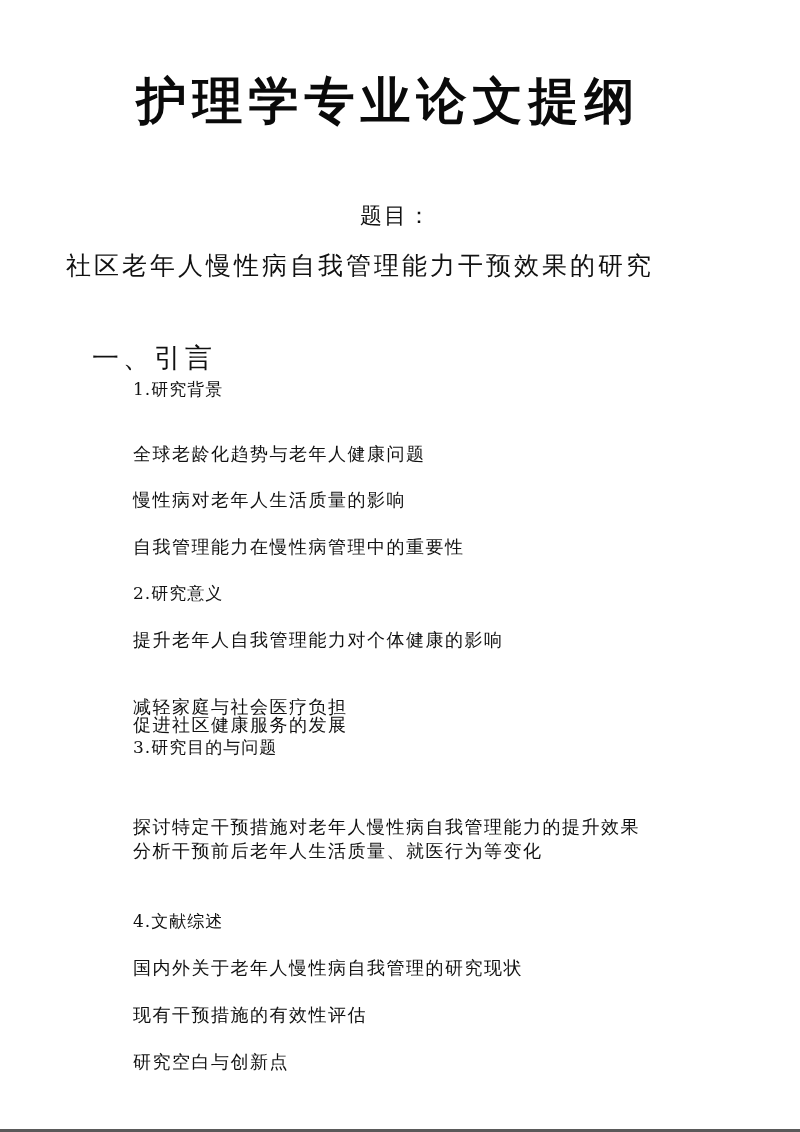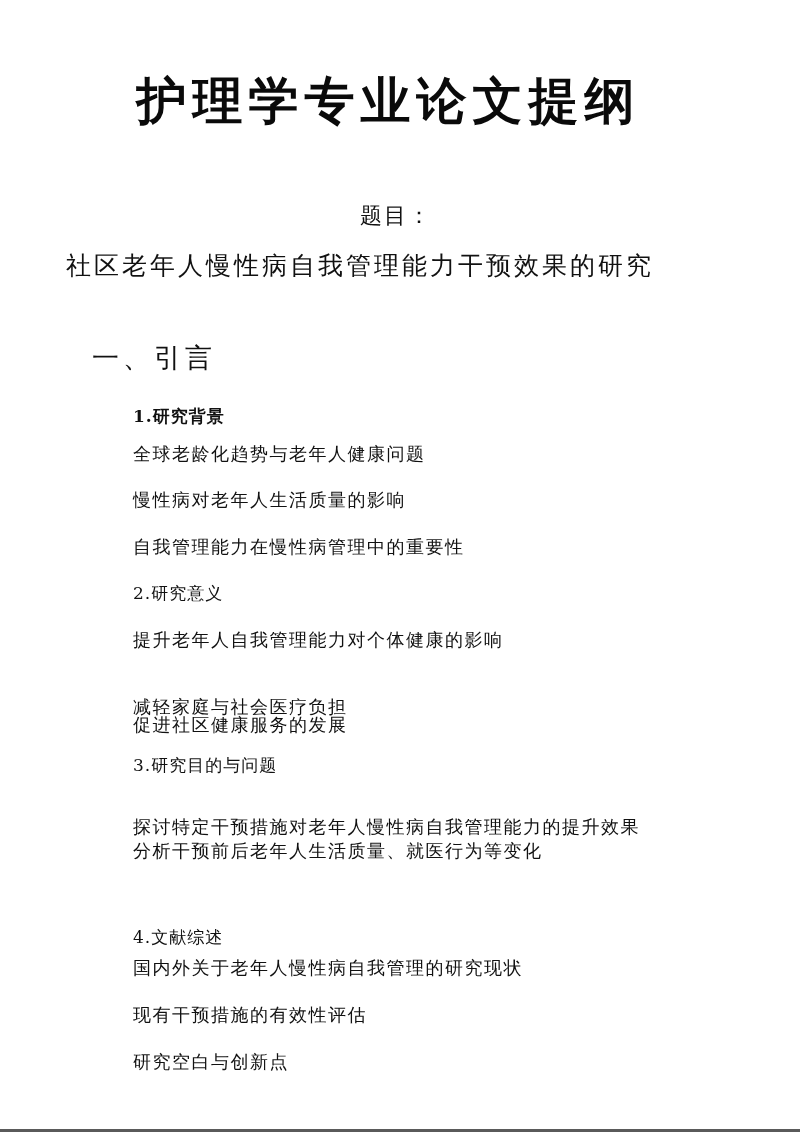--- a/index.html
+++ b/index.html
@@ -80,33 +80,33 @@
 <body>
 
 <div>
   <div class="doc-title">护理学专业论文提纲</div>
 
   <div class="topic-label">题目：</div>
   <div class="topic-text">社区老年人慢性病自我管理能力干预效果的研究</div>
 
   <div class="section-heading">一、引言</div>
 
-  <div class="outline-line sub" style="top:403px;font-weight:bold;">1.研究背景</div>
+  <div class="outline-line sub" style="top:376px;">1.研究背景</div>
   <div class="outline-line" style="top:441px;">全球老龄化趋势与老年人健康问题</div>
   <div class="outline-line" style="top:487px;">慢性病对老年人生活质量的影响</div>
   <div class="outline-line" style="top:534px;">自我管理能力在慢性病管理中的重要性</div>
 
   <div class="outline-line sub" style="top:580px;">2.研究意义</div>
   <div class="outline-line" style="top:627px;">提升老年人自我管理能力对个体健康的影响</div>
   <div class="outline-line" style="top:674px;margin-top:20px;">减轻家庭与社会医疗负担</div>
   <div class="outline-line" style="top:712px;">促进社区健康服务的发展</div>
 
-  <div class="outline-line sub" style="top:752px;">3.研究目的与问题</div>
+  <div class="outline-line sub" style="top:734px;">3.研究目的与问题</div>
   <div class="outline-line" style="top:814px;text-align:right;">探讨特定干预措施对老年人慢性病自我管理能力的提升效果</div>
   <div class="outline-line" style="top:838px;">分析干预前后老年人生活质量、就医行为等变化</div>
 
-  <div class="outline-line sub" style="top:908px;margin-top:16px;">4.文献综述</div>
+  <div class="outline-line sub" style="top:908px;">4.文献综述</div>
   <div class="outline-line" style="top:955px;">国内外关于老年人慢性病自我管理的研究现状</div>
   <div class="outline-line" style="top:1002px;font-family:Liberation Serif, serif;">现有干预措施的有效性评估</div>
   <div class="outline-line" style="top:1049px;">研究空白与创新点</div>
 
   <div class="bottom-rule"></div>
 </div>
 
 </body></html>

